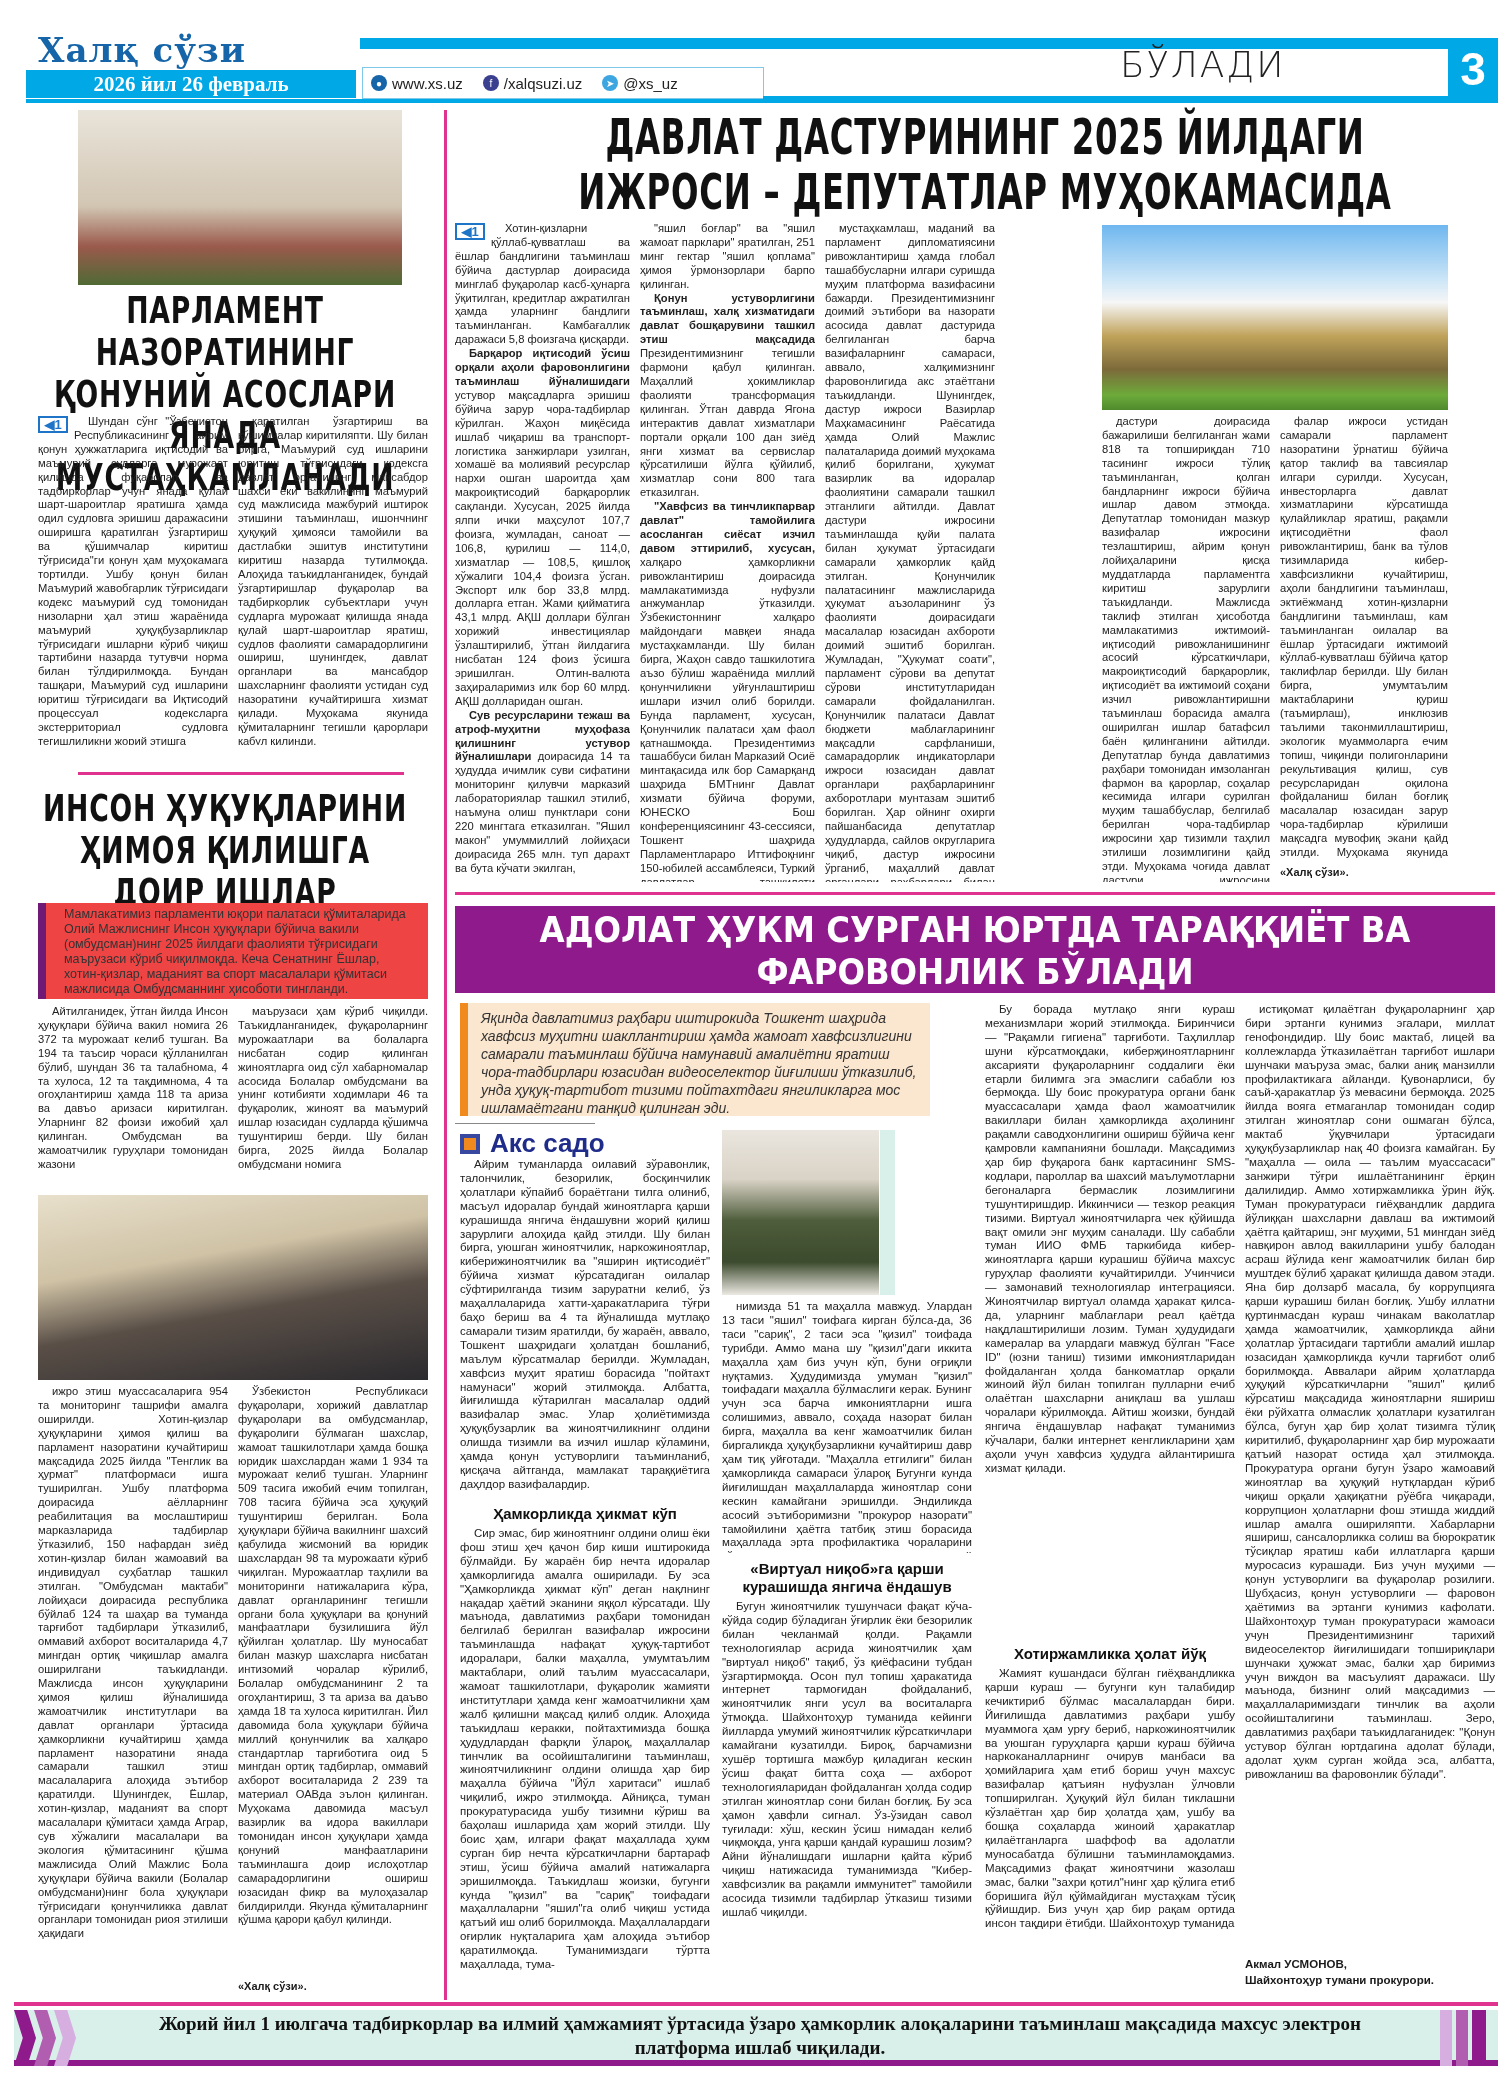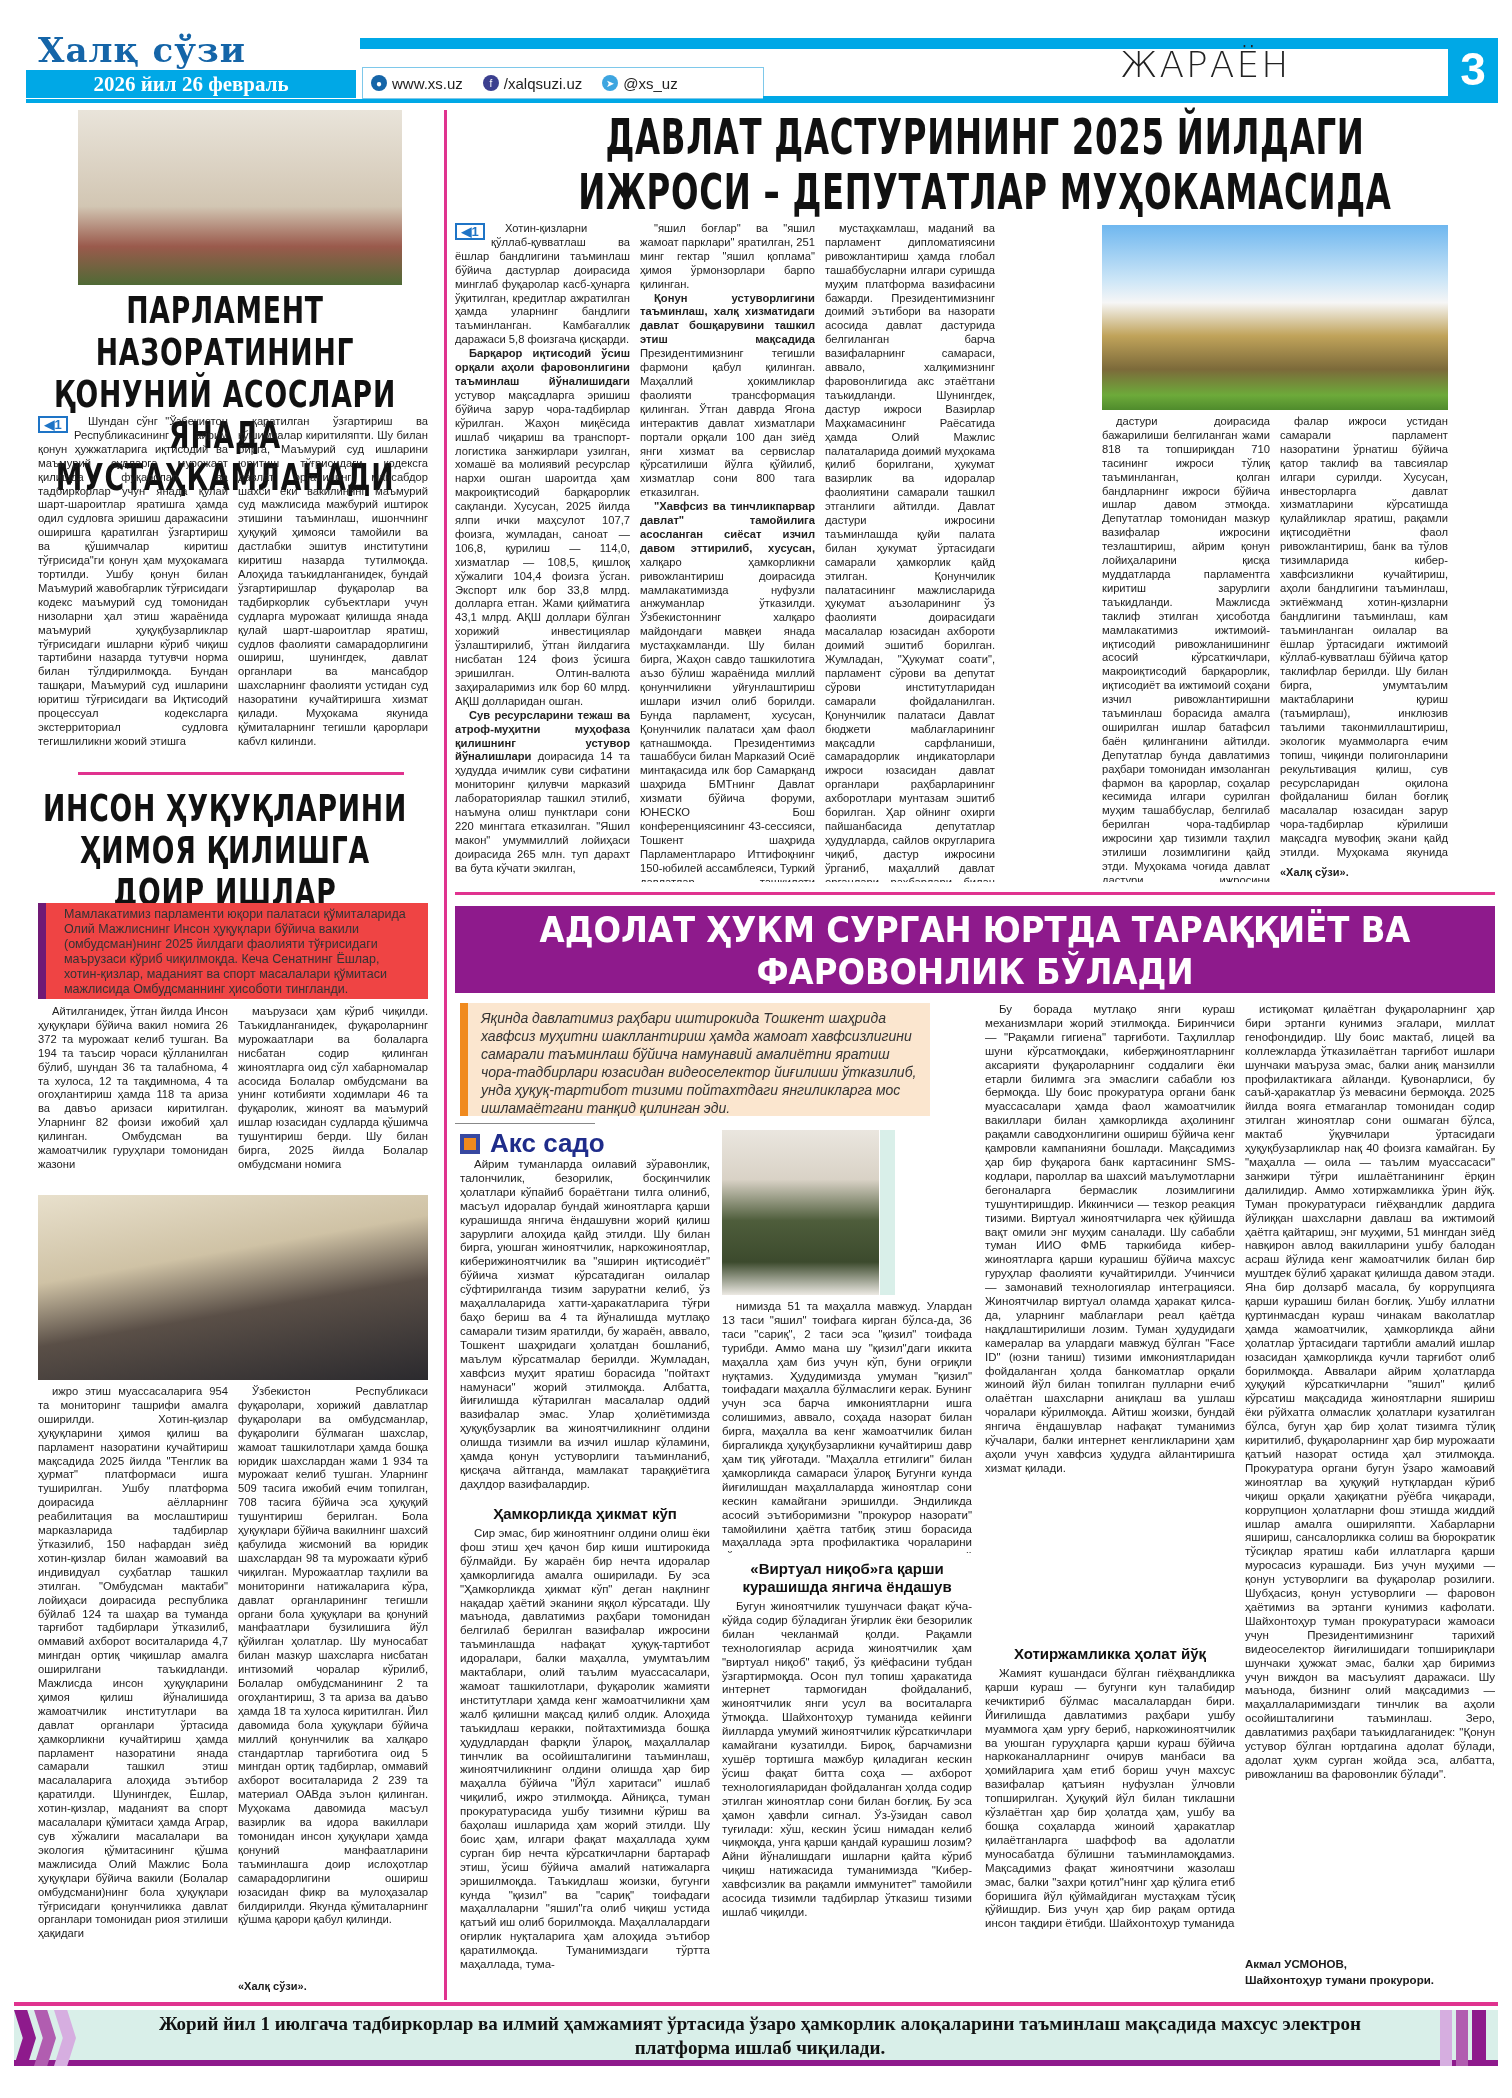--- a/index.html
+++ b/index.html
@@ -57,21 +57,21 @@
   <span class="item">
       <span class="ic" style="background:#3b3f8f">f</span>
       <span>/xalqsuzi.uz</span>
     </span>
   <span class="item">
       <span class="ic" style="background:#3da5e0">➤</span>
       <span>@xs_uz</span>
     </span>
 </div>
 <div class="abs sectionbar"></div>
-<div class="abs section-name">ЖАРАЁН</div>
+<div class="abs section-name">БЎЛАДИ</div>
 <div class="abs pagenum">3</div>
 <div class="abs underblue"></div>
 
 <div class="abs photo-bld1"></div>
 <div class="abs headline h-left1">ПАРЛАМЕНТ НАЗОРАТИНИНГ ҚОНУНИЙ АСОСЛАРИ ЯНАДА МУСТАҲКАМЛАНАДИ</div>
 <div class="abs col" style="left:38px;top:415px;width:190px;height:330px">
   <span class="ref">◀<span>1</span></span>
   <p>Шундан сўнг "Ўзбекистон Республикасининг айрим қонун ҳужжатларига иқтисодий ва маъмурий судларга мурожаат қилишда фуқаролар ва тадбиркорлар учун янада қулай шарт-шароитлар яратишга ҳамда одил судловга эришиш даражасини оширишга қаратилган ўзгартириш ва қўшимчалар киритиш тўғрисида"ги қонун ҳам муҳокамага тортилди. Ушбу қонун билан Маъмурий жавобгарлик тўғрисидаги кодекс маъмурий суд томонидан низоларни ҳал этиш жараёнида маъмурий ҳуқуқбузарликлар тўғрисидаги ишларни кўриб чиқиш тартибини назарда тутувчи норма билан тўлдирилмоқда. Бундан ташқари, Маъмурий суд ишларини юритиш тўғрисидаги ва Иқтисодий процессуал кодексларга экстерриториал судловга тегишлиликни жорий этишга</p>
 </div>
 <div class="abs col" style="left:238px;top:415px;width:190px;height:330px">

